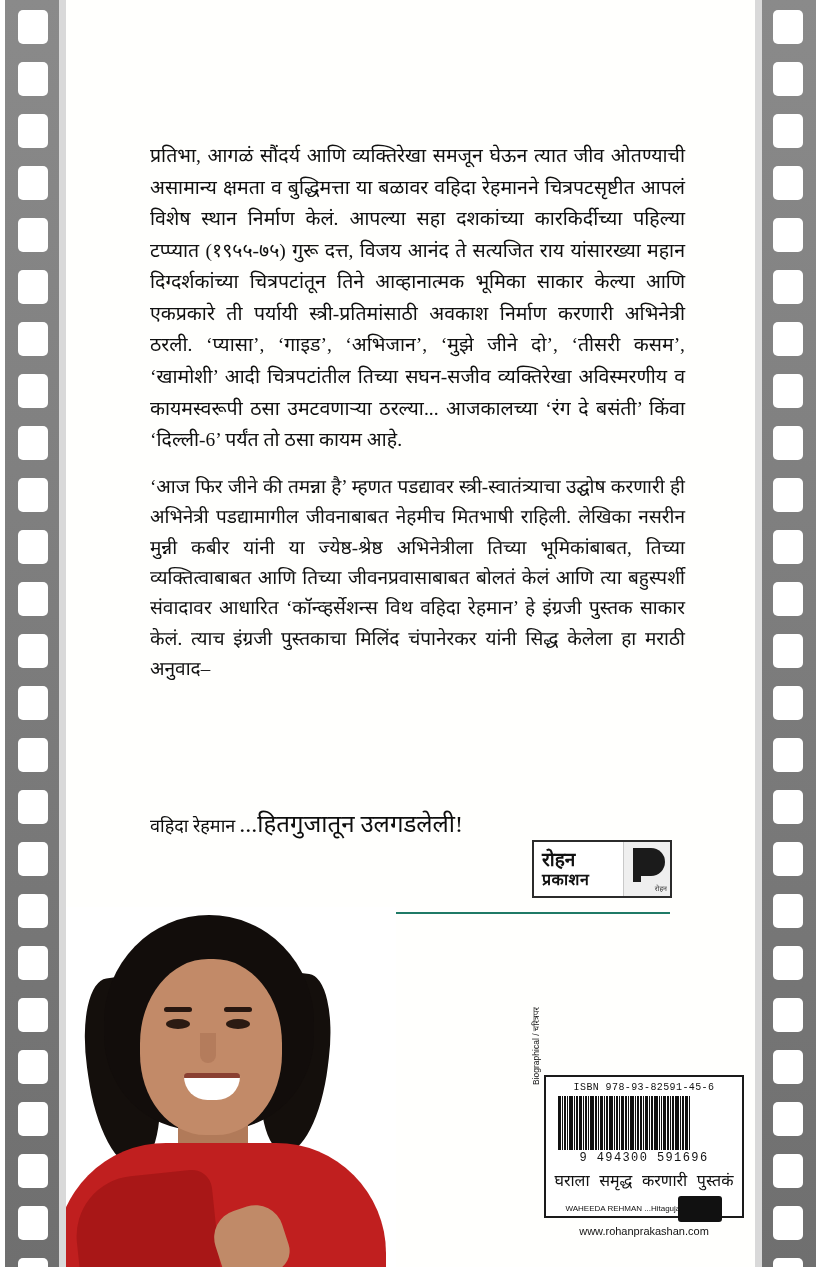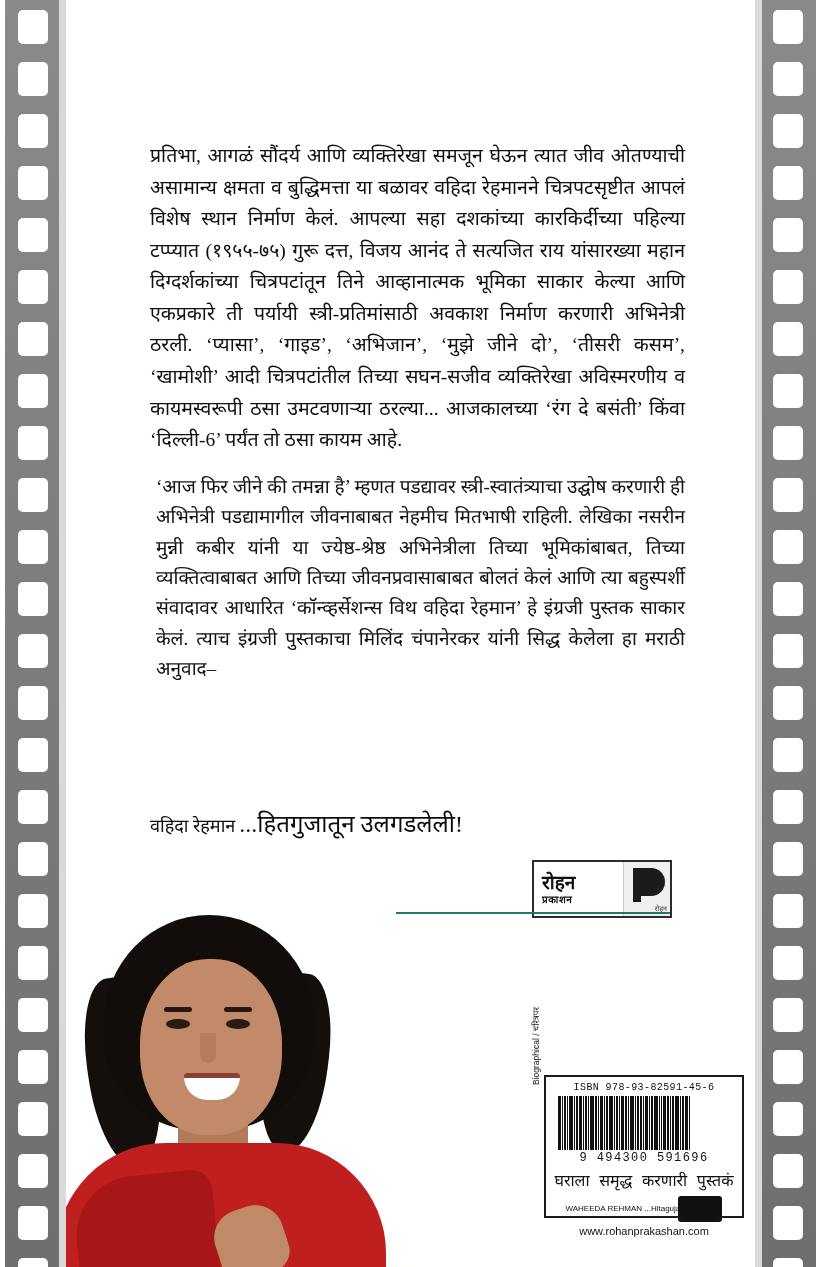--- a/index.html
+++ b/index.html
@@ -90,21 +90,20 @@
     font-family: "Liberation Serif", serif;
     font-size: 19.5px;
     line-height: 1.62;
     color: #101010;
     text-align: justify;
     text-justify: inter-word;
   }
   .blurb p.para2 {
     font-size: 19px;
     line-height: 1.6;
-    margin-left: 6px;
   }
 
   .signature {
     position: absolute;
     left: 84px;
     top: 806px;
     font-family: "Liberation Serif", serif;
     color: #0d0d0d;
     white-space: nowrap;
   }
@@ -112,21 +111,21 @@
     font-size: 18px;
   }
   .signature .tag {
     font-size: 24px;
   }
 
   
   .publisher {
     position: absolute;
     left: 466px;
-    top: 860px;
+    top: 840px;
     width: 140px;
     height: 58px;
     border: 2px solid #2b2b2b;
     box-sizing: border-box;
     background: #ffffff;
     display: flex;
     align-items: center;
   }
   .publisher .ptext {
     flex: 1 1 auto;
@@ -134,21 +133,21 @@
     line-height: 1.1;
   }
   .publisher .ptext .l1 {
     font-family: "Liberation Serif", serif;
     font-size: 19px;
     font-weight: bold;
     color: #111;
   }
   .publisher .ptext .l2 {
     font-family: "Liberation Serif", serif;
-    font-size: 10px;
+    font-size: 16px;
     font-weight: bold;
     color: #111;
     letter-spacing: 0.5px;
   }
   .publisher .pmark {
     position: relative;
     width: 46px;
     height: 100%;
     background: #efefef;
     border-left: 1px solid #c9c9c9;

